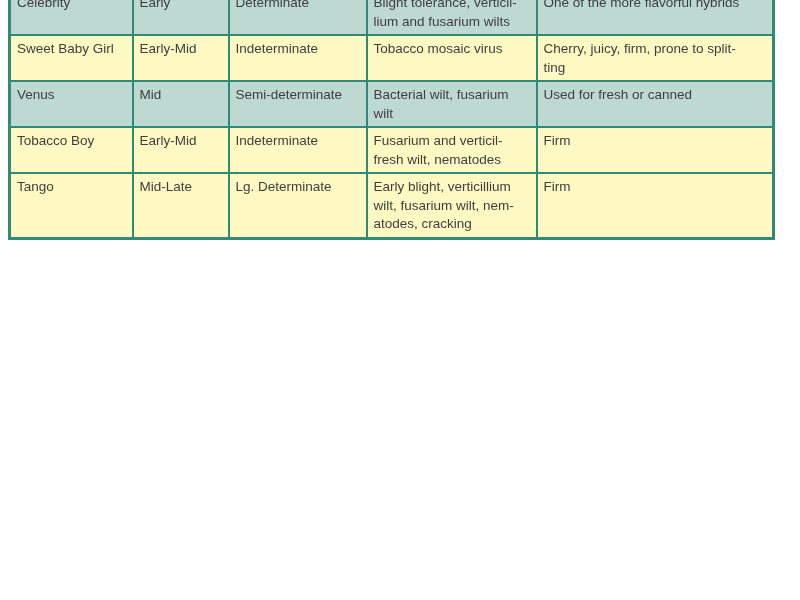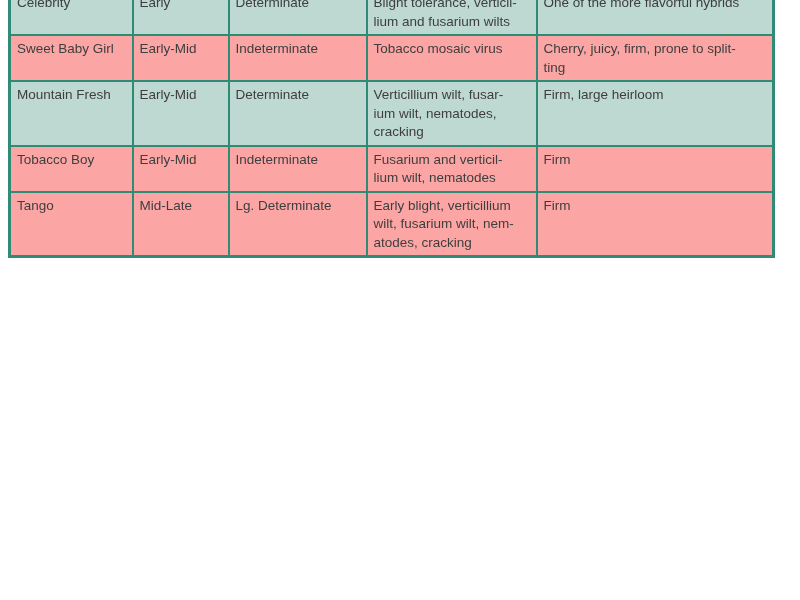--- a/index.html
+++ b/index.html
@@ -35,21 +35,21 @@
   td.cell {
     vertical-align: top;
     padding: 4px 6px 3px 6px;
     font-size: 13.5px;
     line-height: 18.5px;
     color: #3e3e3e;
     white-space: pre-line;
     overflow: hidden;
   }
   tr.row-alt td { background: #bed9d2; }
-  tr.row-plain td { background: #fca5a5; }
+  tr.row-plain td { background: #fef9c3; }
   col.c1 { width: 123px; }
   col.c2 { width: 96px; }
   col.c3 { width: 138px; }
   col.c4 { width: 170px; }
   col.c5 { width: 237px; }
 </style>
 </head>
 <body>
 
 <div id="stage">
@@ -74,40 +74,39 @@
 
       <tr class="row-plain" style="height:39px">
         <td class="cell">Sweet Baby Girl</td>
         <td class="cell">Early-Mid</td>
         <td class="cell">Indeterminate</td>
         <td class="cell">Tobacco mosaic virus</td>
         <td class="cell">Cherry, juicy, firm, prone to split-
 ting</td>
       </tr>
 
+      <tr class="row-alt" style="height:40px">
+        <td class="cell">Venus</td>
+        <td class="cell">Mid</td>
+        <td class="cell">Semi-determinate</td>
+        <td class="cell">Bacterial wilt, fusarium
+wilt</td>
+        <td class="cell">Used for fresh or canned</td>
+      </tr>
 
 
-      <tr class="row-alt" style="height:58px">
-        <td class="cell">Mountain Fresh</td>
-        <td class="cell">Early-Mid</td>
-        <td class="cell">Determinate</td>
-        <td class="cell">Verticillium wilt, fusar-
-ium wilt, nematodes,
-cracking</td>
-        <td class="cell">Firm, large heirloom</td>
-      </tr>
 
 
 
       <tr class="row-plain" style="height:40px">
         <td class="cell">Tobacco Boy</td>
         <td class="cell">Early-Mid</td>
         <td class="cell">Indeterminate</td>
         <td class="cell">Fusarium and verticil-
-lium wilt, nematodes</td>
+fresh wilt, nematodes</td>
         <td class="cell">Firm</td>
       </tr>
 
 
 
 
       <tr class="row-plain" style="height:58px">
         <td class="cell">Tango</td>
         <td class="cell">Mid-Late</td>
         <td class="cell">Lg. Determinate</td>

